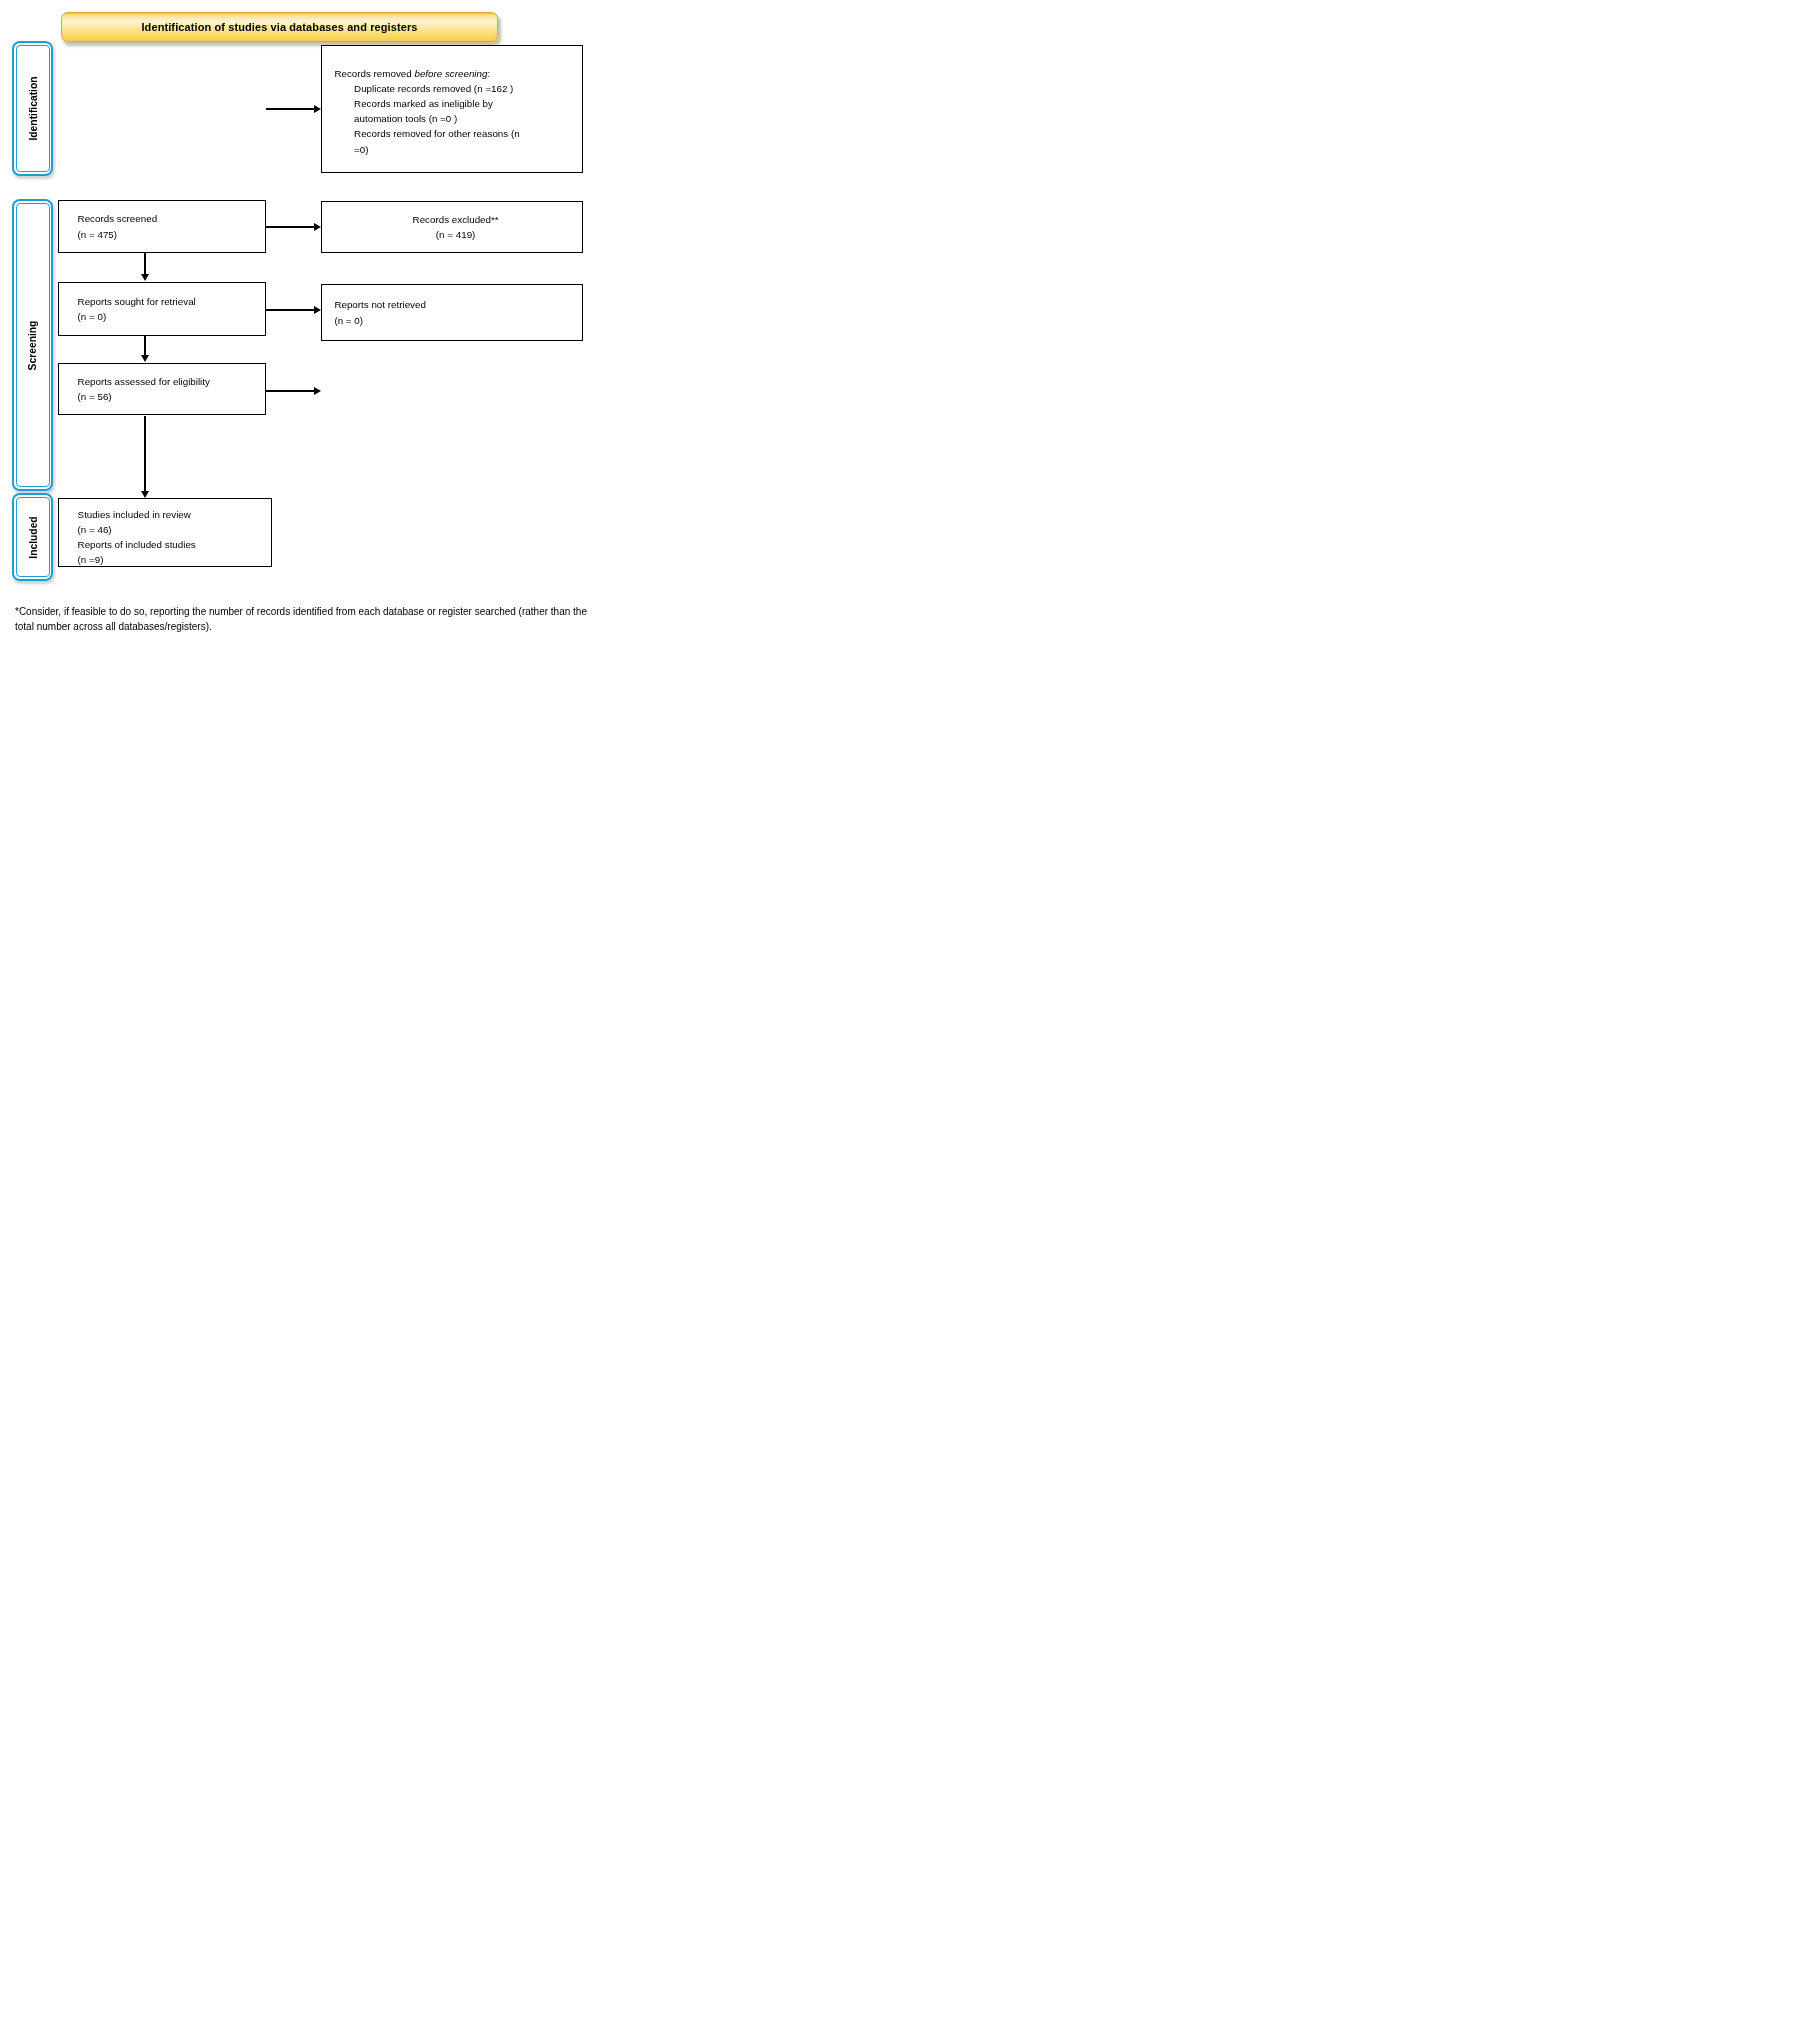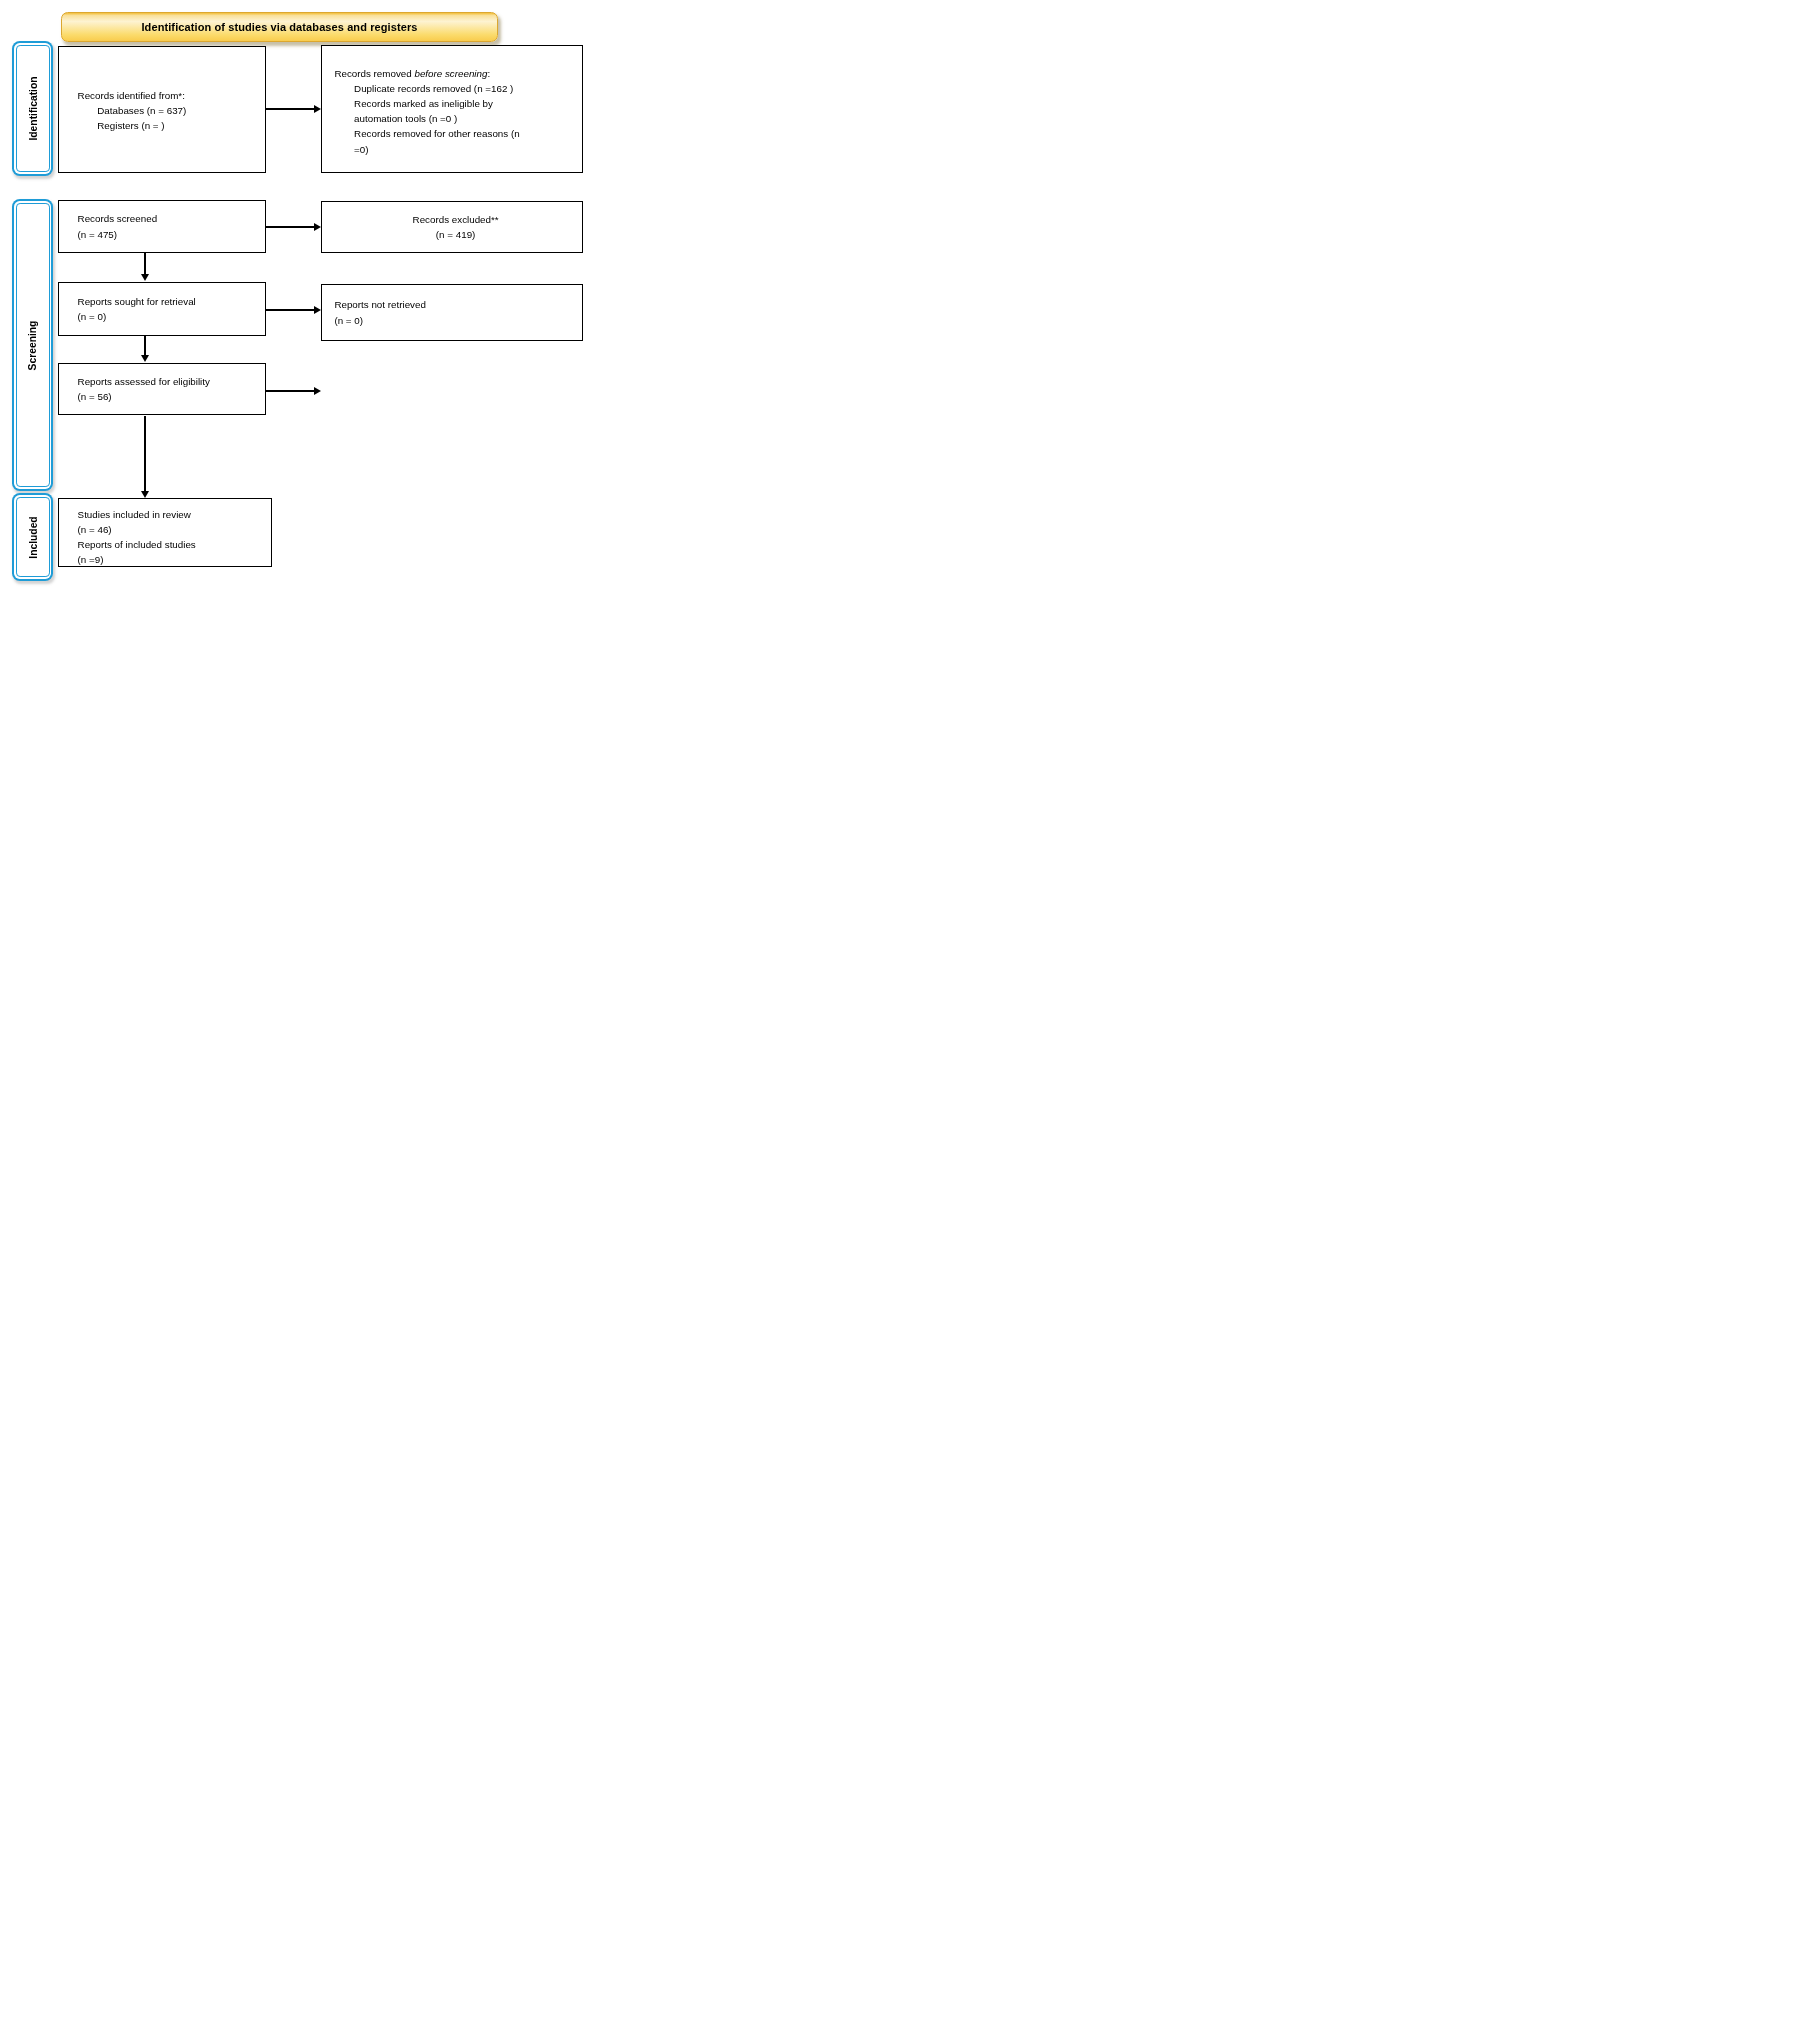--- a/index.html
+++ b/index.html
@@ -124,25 +124,20 @@
   </div>
 
   <div class="stage" id="stage-included">
     <div class="stage-gap">
       <div class="stage-core">
         <span class="stage-label">Included</span>
       </div>
     </div>
   </div>
 
-  <div class="fbox col-l" id="box-l1">
-    <div>Records identified from*:</div>
-    <div class="indent">Databases (n = 637)</div>
-    <div class="indent">Registers (n = )</div>
-  </div>
 
   <div class="fbox col-r" id="box-r1">
     <div><span>Records removed </span><i>before screening</i><span>:</span></div>
     <div class="indent">Duplicate records removed  (n =162 )</div>
     <div class="indent">Records marked as ineligible by</div>
     <div class="indent">automation tools (n =0 )</div>
     <div class="indent">Records removed for other reasons (n</div>
     <div class="indent">=0)</div>
   </div>
 
@@ -181,16 +176,17 @@
 
   <div class="harrow" id="arrow-l1-r1"></div>
   <div class="harrow" id="arrow-l2-r2"></div>
   <div class="harrow" id="arrow-l3-r3"></div>
   <div class="harrow" id="arrow-l4-r4"></div>
   <div class="varrow" id="arrow-l2-l3"></div>
   <div class="varrow" id="arrow-l3-l4"></div>
   <div class="varrow" id="arrow-l4-l5"></div>
 
   <div class="footnotes">
+    <p>*Consider, if feasible to do so, reporting the number of records identified from each database or register searched (rather than the total number across all databases/registers).</p>
   </div>
 
 </div>
 
 
 </body></html>

